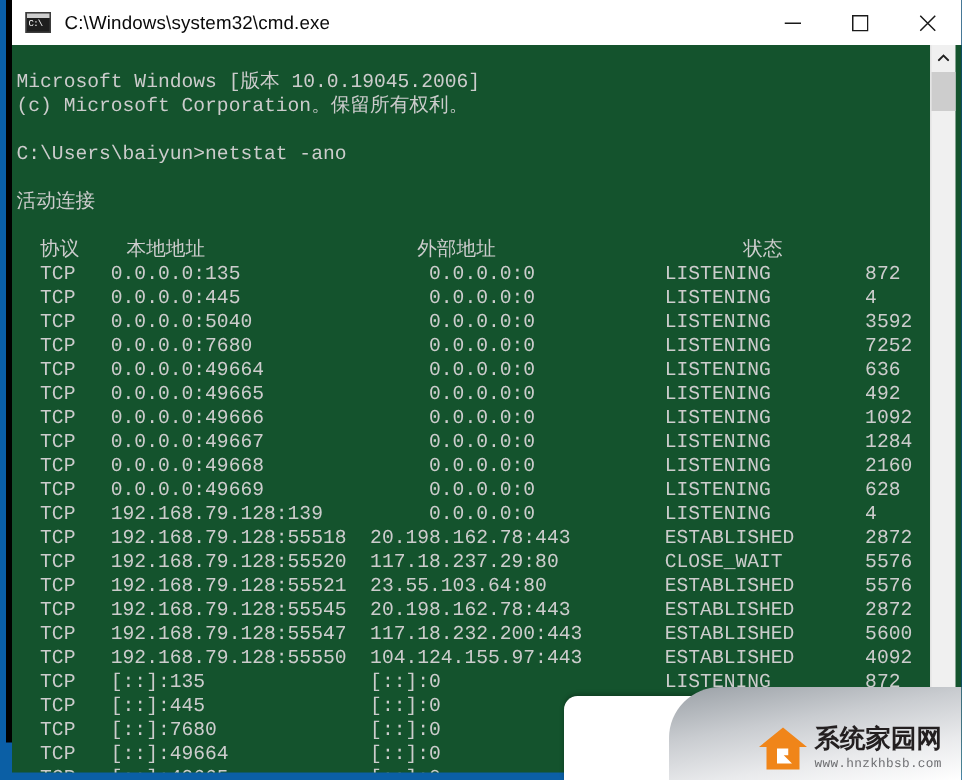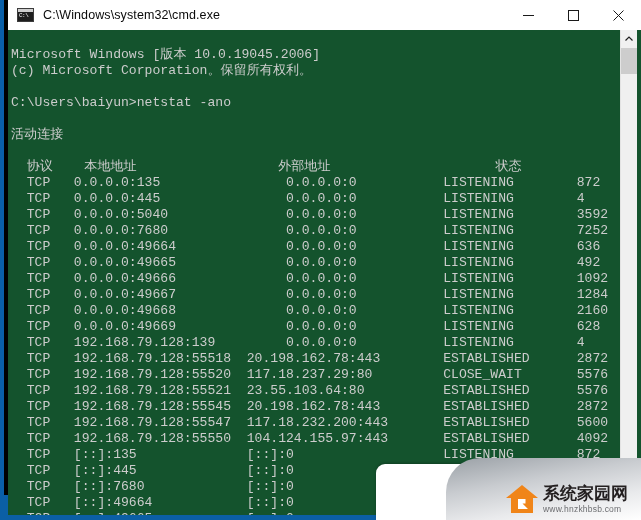--- a/index.html
+++ b/index.html
@@ -118,21 +118,21 @@
   .wm-logo{
     width:34px;height:34px;position:relative;flex:0 0 auto;margin-right:4px;
   }
   .wm-text{display:flex;flex-direction:column;justify-content:center;line-height:1;}
   .wm-title{
     font-size:17px;font-weight:bold;color:#231f20;letter-spacing:0px;
     font-family:"DejaVu Sans","Liberation Sans",sans-serif;
   }
   .wm-url{
     font-size:8.5px;color:#6d6e71;margin-top:3px;letter-spacing:.2px;
-    font-family:Liberation Sans, sans-serif;
+    font-family:Liberation Mono, monospace;
   }
 </style>
 </head>
 <body>
 
 <div id="app">
 
   <div class="win">
 
     <div class="titlebar">

